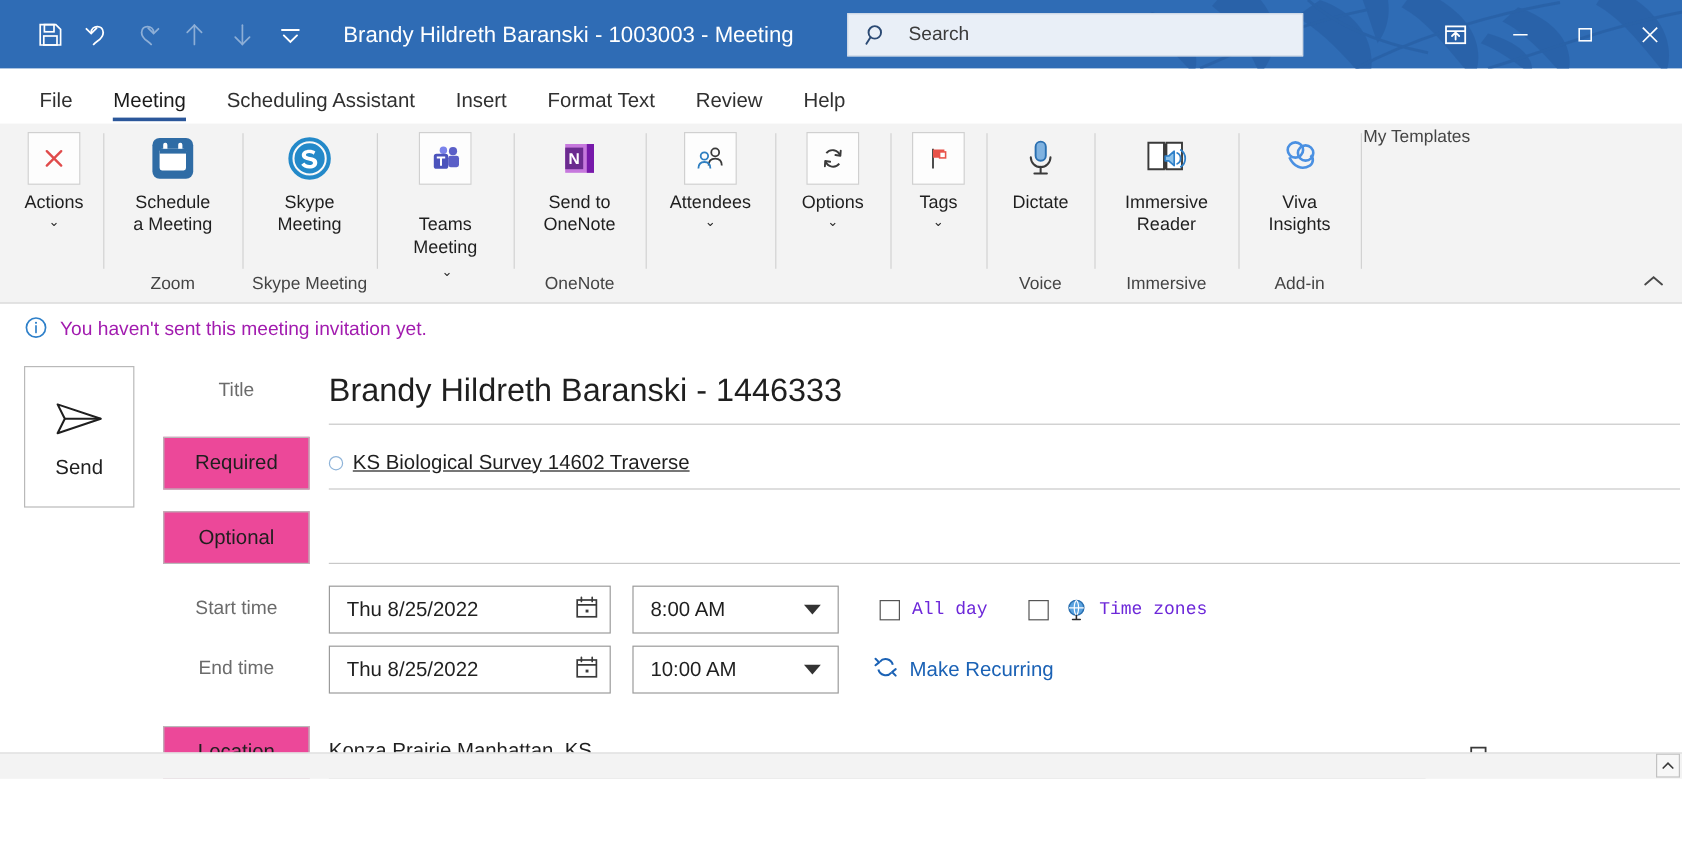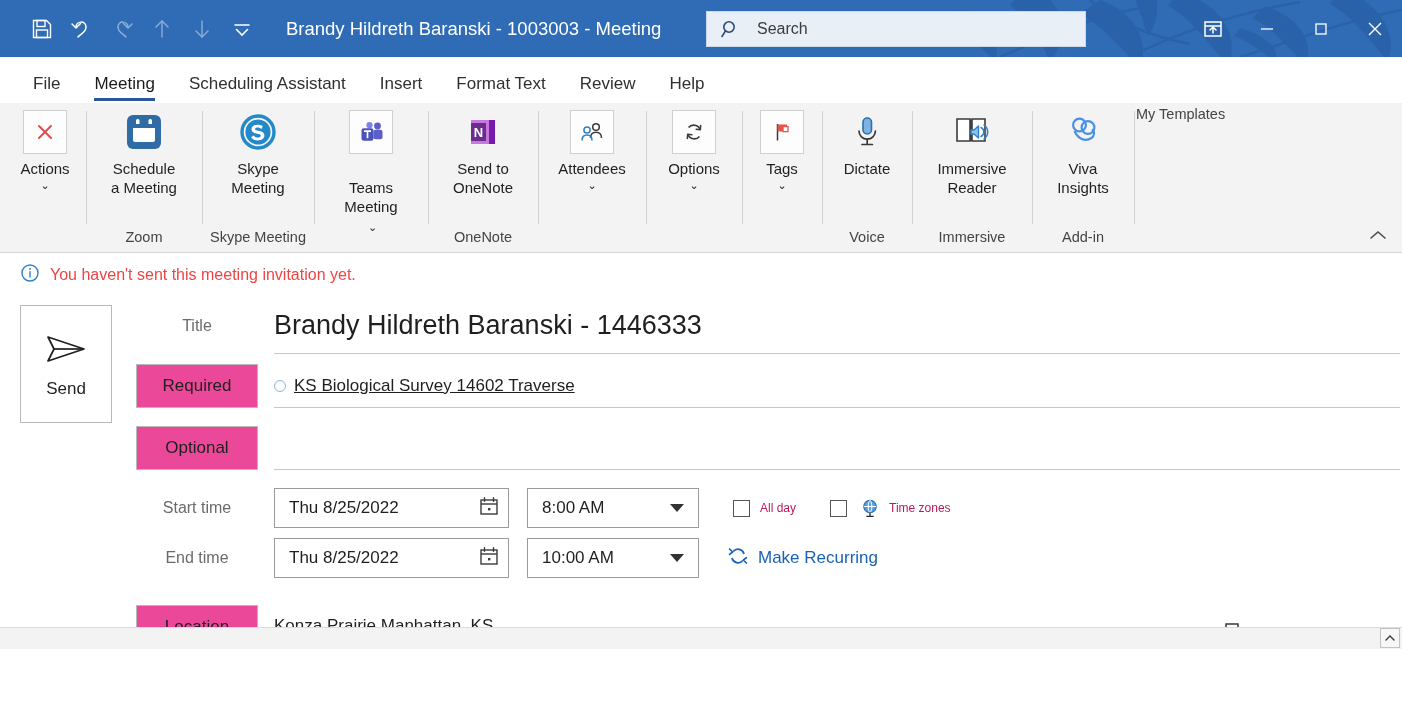--- a/index.html
+++ b/index.html
@@ -147,21 +147,21 @@
   }
 
   
   .infobar {
     height: 44px;
     display: flex; align-items: center;
     padding-left: 20px;
     background: #ffffff;
   }
   .infobar-text {
-    font-size: 16px; color: #ef4444; margin-left: 10px;
+    font-size: 16px; color: #a21caf; margin-left: 10px;
   }
 
   
   .form {
     position: relative;
     padding-left: 20px;
     background: #ffffff;
   }
   .form-row { display: flex; align-items: flex-start; }
 
@@ -230,21 +230,21 @@
     border-right: 7px solid transparent;
     border-top: 8px solid #333;
     margin-right: 6px;
   }
   .checkbox {
     width: 17px; height: 17px;
     border: 1.5px solid #555; background: #fff;
     flex: none;
   }
   .chk-wrap { display: flex; align-items: center; margin-left: 34px; }
-  .chk-label { font-size: 12px; color: #be185d; margin-left: 10px; }
+  .chk-label { font-size: 15px; color: #6d28d9; margin-left: 10px; font-family: Liberation Mono, monospace; }
   .link {
     display: flex; align-items: center;
     color: #1b62b5; font-size: 17px;
     margin-left: 28px;
   }
   .link-text { margin-left: 9px; text-decoration: none; }
 
   .location-row { display: flex; align-items: flex-end; height: 54px; }
   .loc-value {
     margin-left: 16px; width: 914px;

